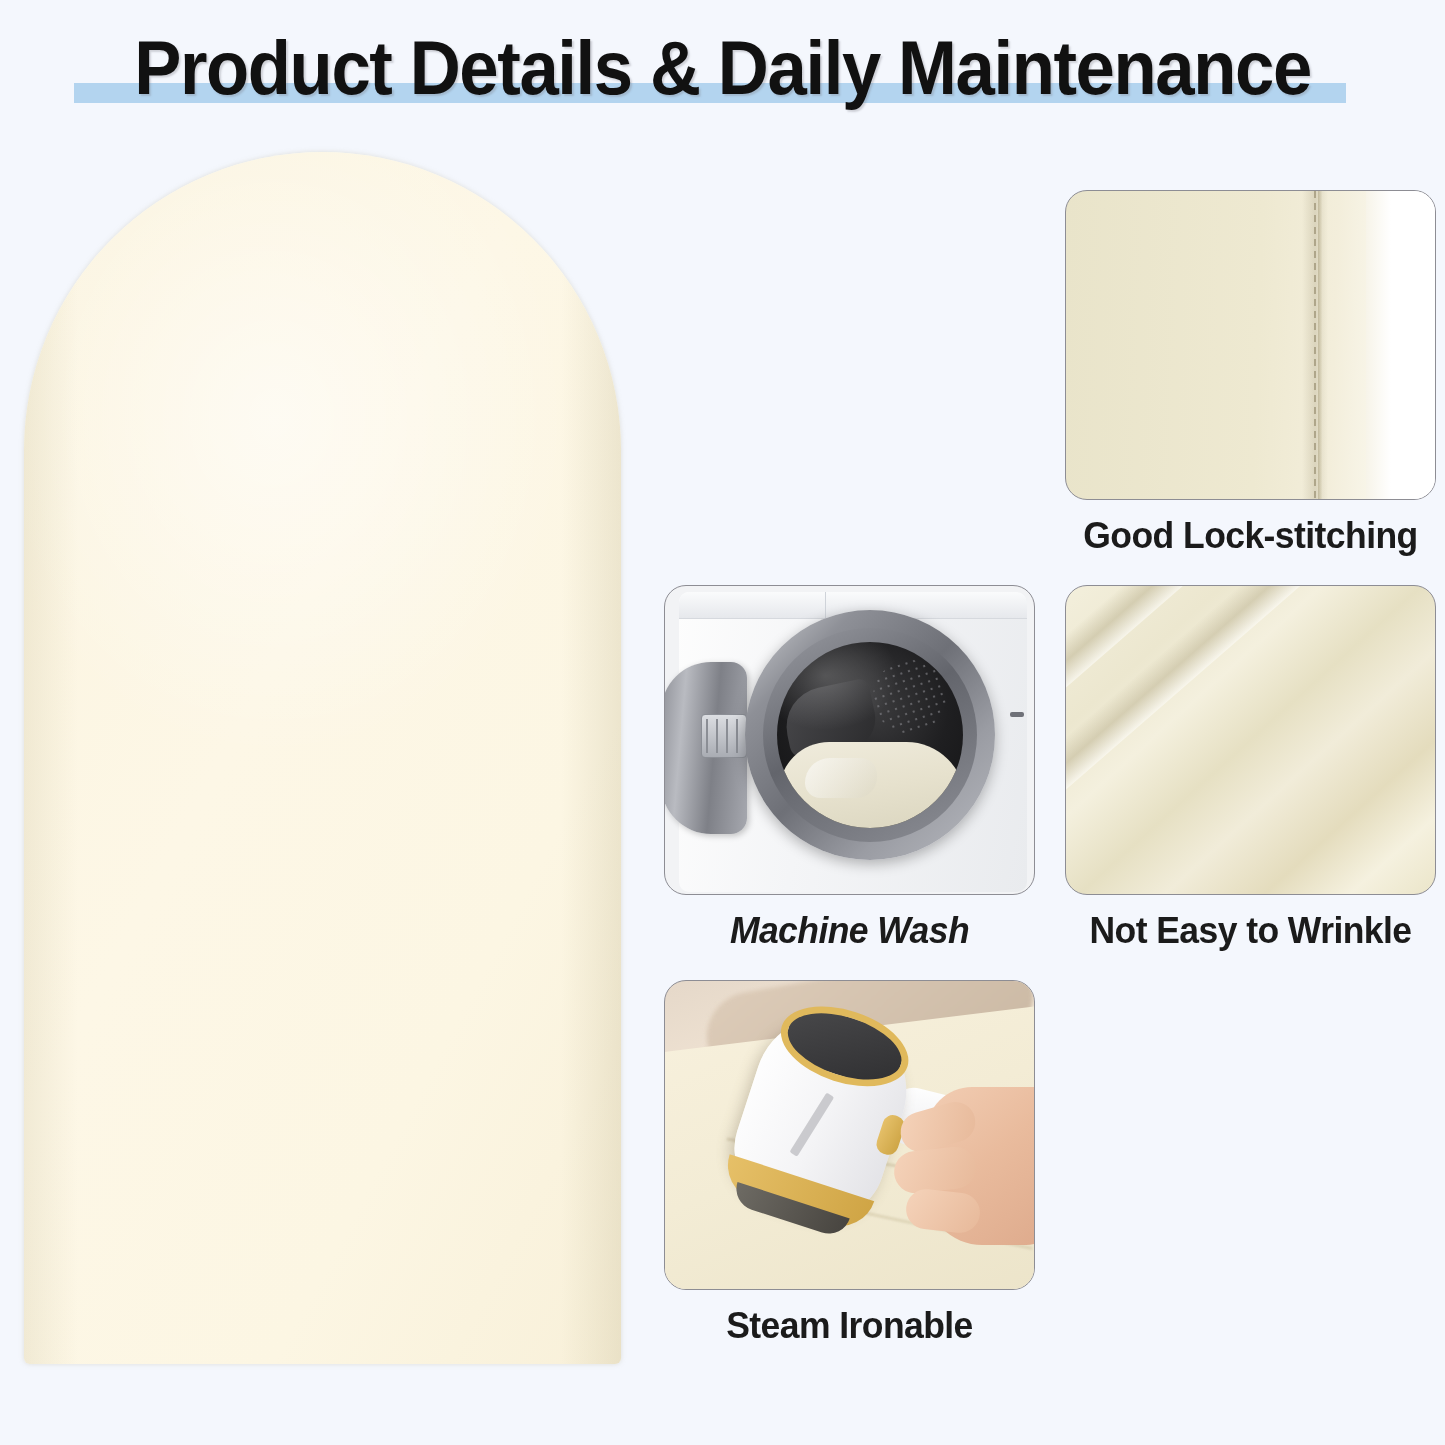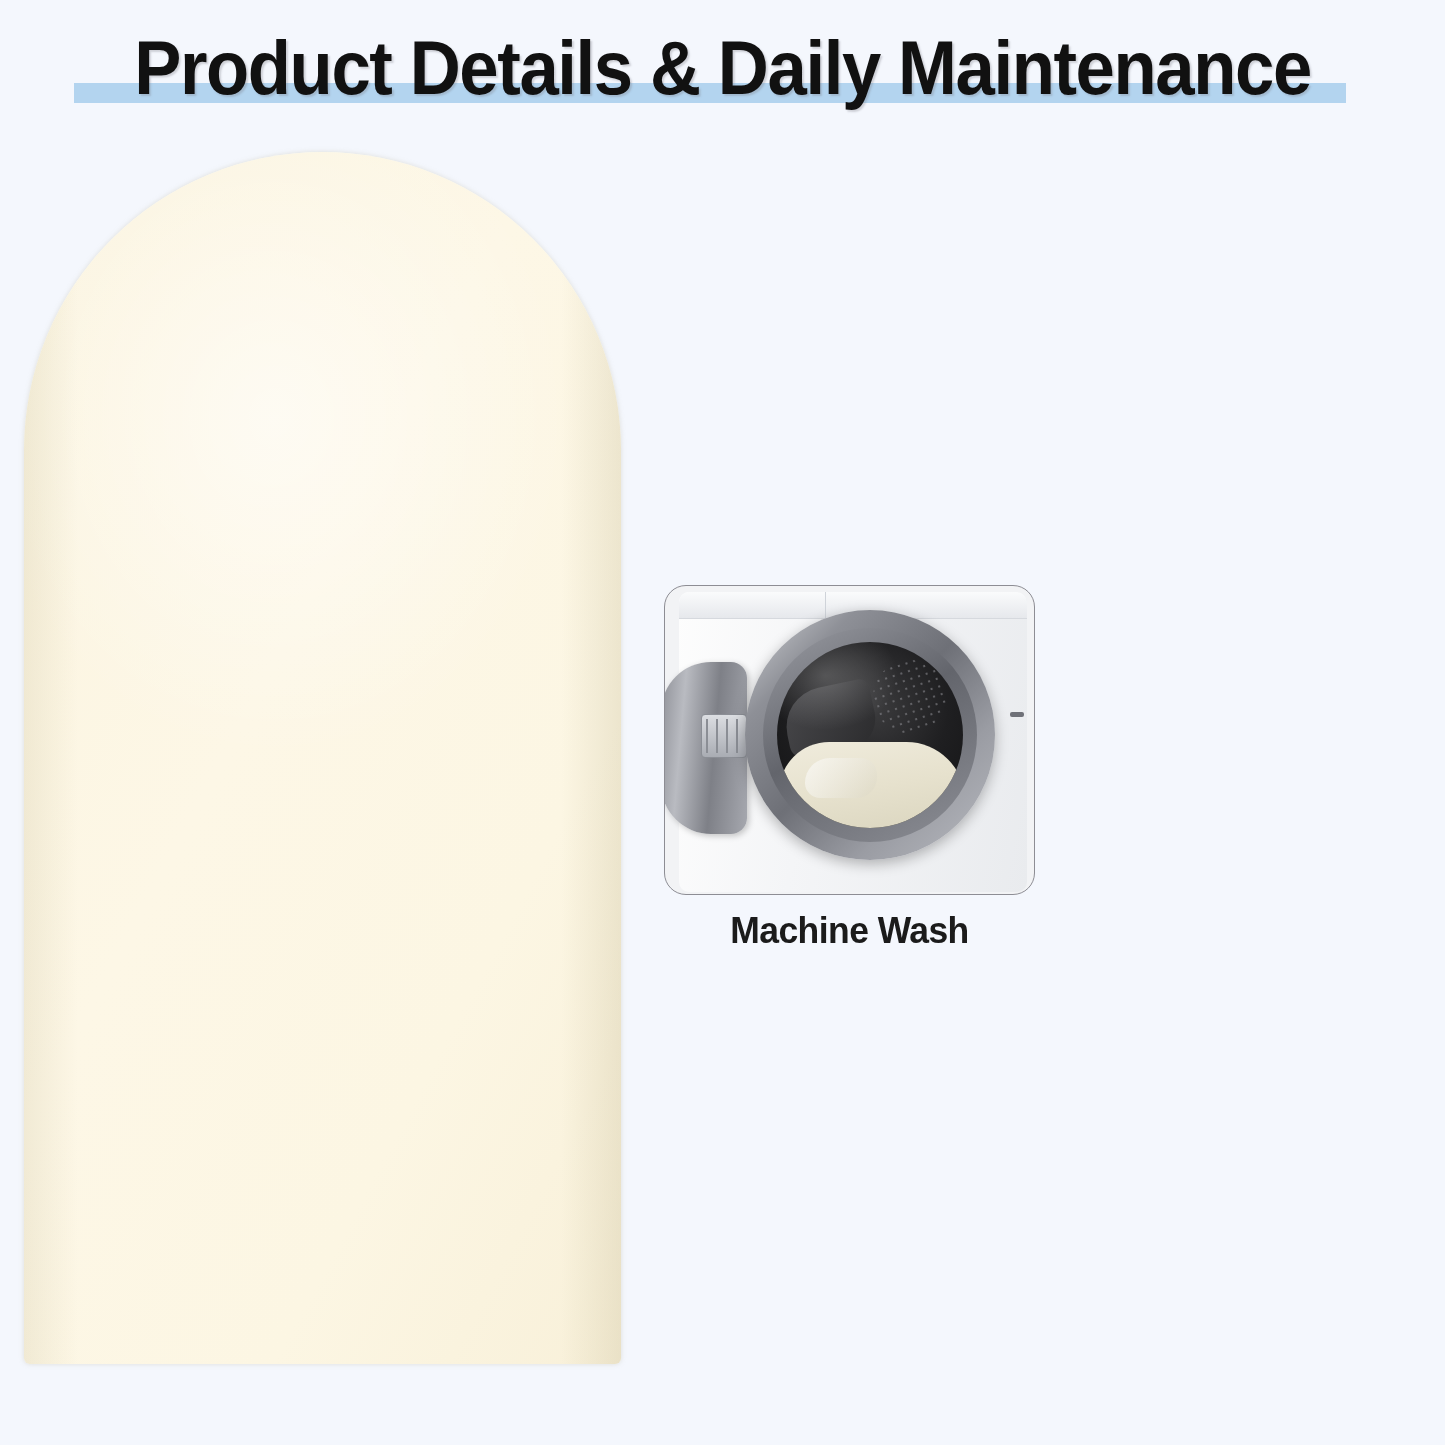--- a/index.html
+++ b/index.html
@@ -84,21 +84,21 @@
     height: 1230px;
   }
   .cell {
     position: absolute;
     width: 371px;
   }
   .cell-col-l { left: 0; }
   .cell-col-r { left: 401px; }
 
   .cell-r1 { top: 0; }
-  .cell-r2 { top: 395px; }
+  .cell-r2 { top: 395px; font-style: italic; }
   .cell-r3 { top: 790px; }
   .cell-r1-right { top: 0px; }
   .cell-r2-right { top: 395px; }
   .cell-r3-right { top: 792px; }
 
   .photo {
     position: relative;
     width: 371px;
     height: 310px;
     border: 1px solid #8d8d94;
@@ -471,20 +471,29 @@
 </div>
 
 <div class="arch-product">
   <div class="sheen"></div>
   <div class="edge-shade"></div>
 </div>
 
 <div class="feature-grid">
 
 
+  <div class="cell cell-col-r cell-r1-right">
+    <div class="photo p-stitch">
+      <div class="fold-shadow"></div>
+      <div class="white-edge"></div>
+      <div class="seam"></div>
+      <div class="stitchline"></div>
+    </div>
+    <div class="cap">Good Lock-stitching</div>
+  </div>
 
   <div class="cell cell-col-l cell-r2">
     <div class="photo p-wash">
       <div class="body"></div>
       <div class="toppanel"></div>
       <div class="toppanel-seam"></div>
       <div class="door-open"></div>
       <div class="hinge">
           <i></i>
           <i></i>
@@ -499,16 +508,47 @@
             <div class="laundry"></div>
           </div>
           <div class="glass"></div>
         </div>
       </div>
       <div class="latch"></div>
     </div>
     <div class="cap">Machine Wash</div>
   </div>
 
-
+  <div class="cell cell-col-r cell-r2-right">
+    <div class="photo p-wrinkle">
+      <div class="band b1"></div>
+      <div class="band b2"></div>
+      <div class="band b3"></div>
+    </div>
+    <div class="cap">Not Easy to Wrinkle</div>
+  </div>
+
+  <div class="cell cell-col-l cell-r3">
+    <div class="photo p-steam">
+      <div class="bg-arm"></div>
+      <div class="board"></div>
+      <div class="board-fold"></div>
+      <div class="board-fold2"></div>
+      <div class="handle"></div>
+      <div class="steamer">
+        <div class="gold-top"></div>
+        <div class="logo"></div>
+        <div class="btn"></div>
+        <div class="gold-base"></div>
+        <div class="plate"></div>
+      </div>
+      <div class="hand2">
+        <div class="palm2"></div>
+        <div class="f1"></div>
+        <div class="f2"></div>
+        <div class="f3"></div>
+      </div>
+    </div>
+    <div class="cap">Steam Ironable</div>
+  </div>
 
 
 </div>
 
 </body></html>

